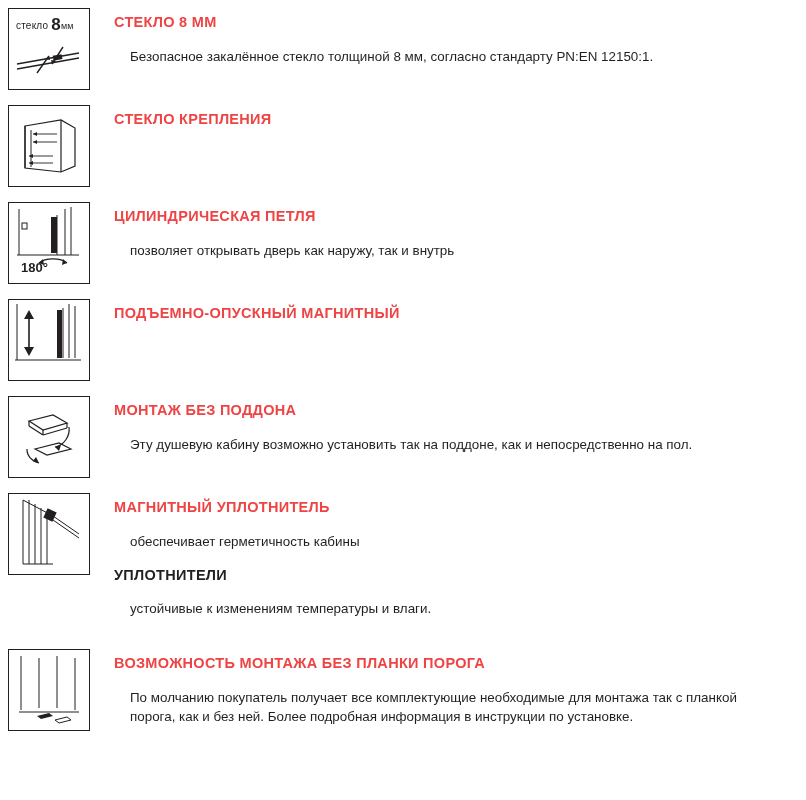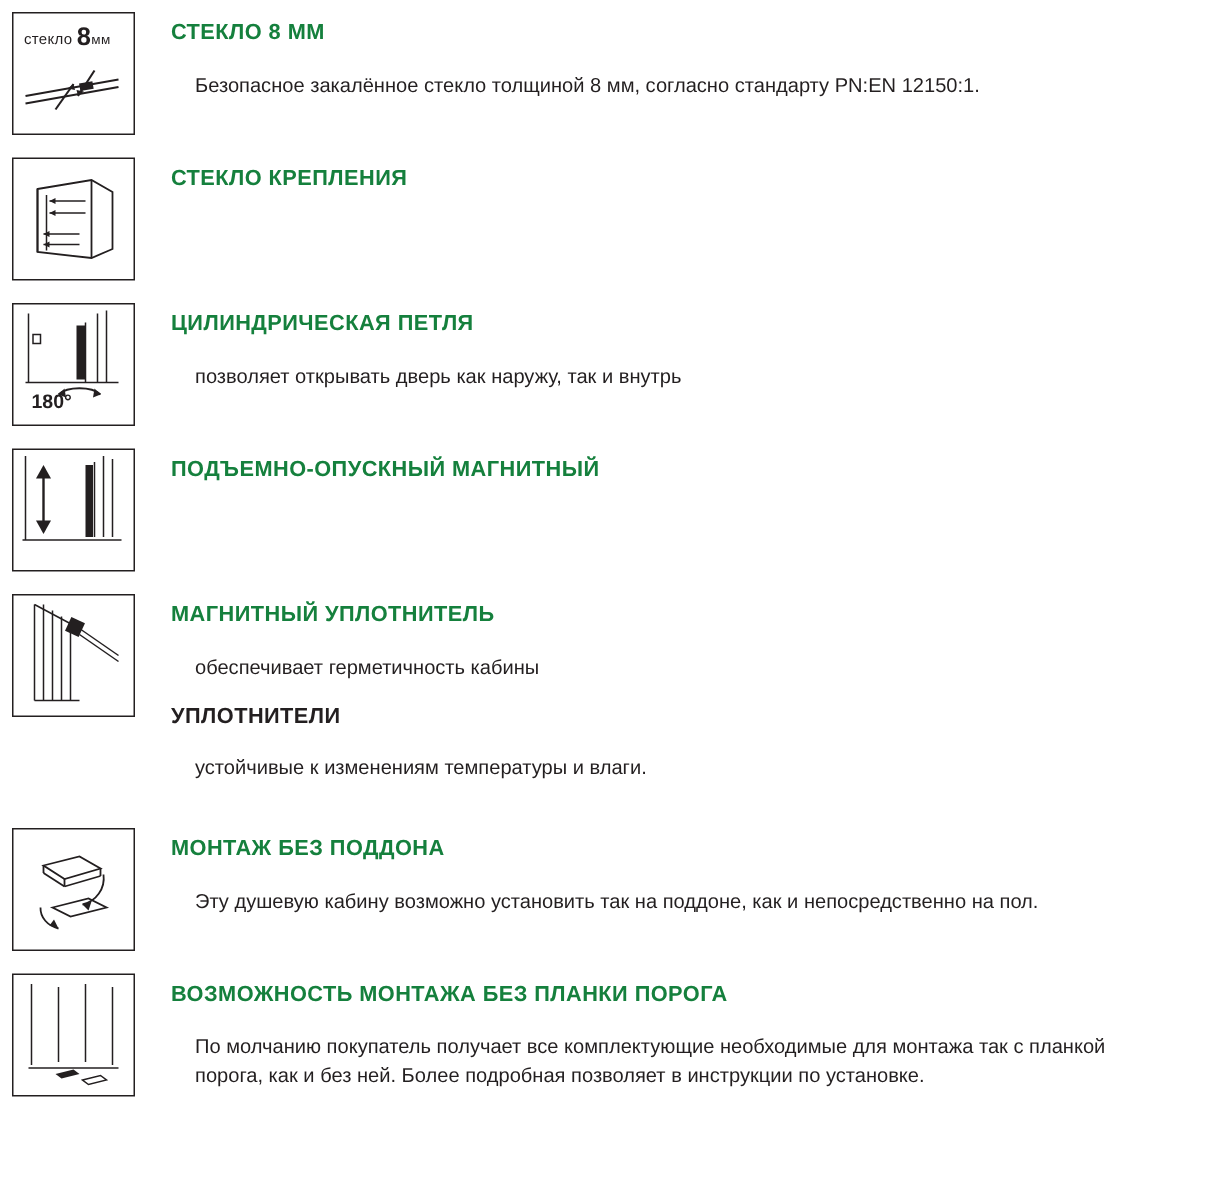--- a/index.html
+++ b/index.html
@@ -36,21 +36,21 @@
   .icon-box svg { display: block; }
   .feature-text {
     padding-left: 24px;
     padding-top: 8px;
     flex: 1;
   }
   .feature-title {
     font-size: 14.5px;
     font-weight: bold;
     letter-spacing: 0.3px;
-    color: #15803d;
+    color: #ef4444;
     margin: 0 0 7px 0;
     line-height: 1.15;
   }
   .feature-desc {
     font-size: 13.4px;
     color: #231f20;
     margin: 16px;
     line-height: 1.42;
   }
   .sub-title {
@@ -172,43 +172,20 @@
       </svg>
     </div>
     <div class="feature-text">
       <h3 class="feature-title">ПОДЪЕМНО-ОПУСКНЫЙ МАГНИТНЫЙ</h3>
     </div>
   </div>
 
   <div class="feature">
     <div class="icon-box">
       <svg width="80" height="80" viewBox="0 0 80 80">
-        <line x1="14" y1="6" x2="14" y2="70" stroke="#231f20" stroke-width="1"></line>
-        <line x1="20" y1="6" x2="20" y2="70" stroke="#231f20" stroke-width="1"></line>
-        <line x1="26" y1="10" x2="26" y2="70" stroke="#231f20" stroke-width="1"></line>
-        <line x1="32" y1="14" x2="32" y2="70" stroke="#231f20" stroke-width="1"></line>
-        <line x1="38" y1="18" x2="38" y2="70" stroke="#231f20" stroke-width="1"></line>
-        <line x1="14" y1="6" x2="44" y2="22" stroke="#231f20" stroke-width="1"></line>
-        <line x1="44" y1="22" x2="70" y2="40" stroke="#231f20" stroke-width="1"></line>
-        <line x1="44" y1="26" x2="70" y2="44" stroke="#231f20" stroke-width="1"></line>
-        <rect x="36" y="16" width="10" height="10" fill="#231f20" transform="rotate(25 41 21)"></rect>
-        <line x1="14" y1="70" x2="44" y2="70" stroke="#231f20" stroke-width="1"></line>
-      </svg>
-    </div>
-    <div class="feature-text">
-      <h3 class="feature-title">МАГНИТНЫЙ УПЛОТНИТЕЛЬ</h3>
-      <p class="feature-desc">обеспечивает герметичность кабины</p>
-      <h3 class="sub-title">УПЛОТНИТЕЛИ</h3>
-      <p class="feature-desc">устойчивые к изменениям температуры и влаги.</p>
-    </div>
-  </div>
-
-  <div class="feature">
-    <div class="icon-box">
-      <svg width="80" height="80" viewBox="0 0 80 80">
         <polygon points="20,24 44,18 58,26 34,33" fill="none" stroke="#231f20" stroke-width="1.2"></polygon>
         <line x1="20" y1="24" x2="20" y2="29" stroke="#231f20" stroke-width="1.2"></line>
         <line x1="34" y1="33" x2="34" y2="38" stroke="#231f20" stroke-width="1.2"></line>
         <line x1="58" y1="26" x2="58" y2="31" stroke="#231f20" stroke-width="1.2"></line>
         <line x1="20" y1="29" x2="34" y2="38" stroke="#231f20" stroke-width="1.2"></line>
         <line x1="34" y1="38" x2="58" y2="31" stroke="#231f20" stroke-width="1.2"></line>
         <path d="M60 30 A18 18 0 0 1 46 50" fill="none" stroke="#231f20" stroke-width="1.2"></path>
         <polygon points="46,50 52,48 50,54" fill="#231f20"></polygon>
         <polygon points="26,52 50,46 62,52 38,58" fill="none" stroke="#231f20" stroke-width="1.2"></polygon>
         <path d="M18 52 A16 14 0 0 0 30 66" fill="none" stroke="#231f20" stroke-width="1.2"></path>
@@ -217,28 +194,51 @@
     </div>
     <div class="feature-text">
       <h3 class="feature-title">МОНТАЖ БЕЗ ПОДДОНА</h3>
       <p class="feature-desc">Эту душевую кабину возможно установить так на поддоне, как и непосредственно на пол.</p>
     </div>
   </div>
 
   <div class="feature">
     <div class="icon-box">
       <svg width="80" height="80" viewBox="0 0 80 80">
+        <line x1="14" y1="6" x2="14" y2="70" stroke="#231f20" stroke-width="1"></line>
+        <line x1="20" y1="6" x2="20" y2="70" stroke="#231f20" stroke-width="1"></line>
+        <line x1="26" y1="10" x2="26" y2="70" stroke="#231f20" stroke-width="1"></line>
+        <line x1="32" y1="14" x2="32" y2="70" stroke="#231f20" stroke-width="1"></line>
+        <line x1="38" y1="18" x2="38" y2="70" stroke="#231f20" stroke-width="1"></line>
+        <line x1="14" y1="6" x2="44" y2="22" stroke="#231f20" stroke-width="1"></line>
+        <line x1="44" y1="22" x2="70" y2="40" stroke="#231f20" stroke-width="1"></line>
+        <line x1="44" y1="26" x2="70" y2="44" stroke="#231f20" stroke-width="1"></line>
+        <rect x="36" y="16" width="10" height="10" fill="#231f20" transform="rotate(25 41 21)"></rect>
+        <line x1="14" y1="70" x2="44" y2="70" stroke="#231f20" stroke-width="1"></line>
+      </svg>
+    </div>
+    <div class="feature-text">
+      <h3 class="feature-title">МАГНИТНЫЙ УПЛОТНИТЕЛЬ</h3>
+      <p class="feature-desc">обеспечивает герметичность кабины</p>
+      <h3 class="sub-title">УПЛОТНИТЕЛИ</h3>
+      <p class="feature-desc">устойчивые к изменениям температуры и влаги.</p>
+    </div>
+  </div>
+
+  <div class="feature">
+    <div class="icon-box">
+      <svg width="80" height="80" viewBox="0 0 80 80">
         <line x1="12" y1="6" x2="12" y2="60" stroke="#231f20" stroke-width="1"></line>
         <line x1="30" y1="8" x2="30" y2="58" stroke="#231f20" stroke-width="1"></line>
         <line x1="48" y1="6" x2="48" y2="58" stroke="#231f20" stroke-width="1"></line>
         <line x1="66" y1="8" x2="66" y2="60" stroke="#231f20" stroke-width="1"></line>
         <line x1="10" y1="62" x2="70" y2="62" stroke="#231f20" stroke-width="1"></line>
         <polygon points="28,66 40,63 44,66 32,69" fill="#231f20"></polygon>
         <polygon points="46,70 58,67 62,70 50,73" fill="none" stroke="#231f20" stroke-width="1"></polygon>
       </svg>
     </div>
     <div class="feature-text">
       <h3 class="feature-title">ВОЗМОЖНОСТЬ МОНТАЖА БЕЗ ПЛАНКИ ПОРОГА</h3>
-      <p class="feature-desc">По молчанию покупатель получает все комплектующие необходимые для монтажа так с планкой порога, как и без ней. Более подробная позволяет в инструкции по установке.</p>
+      <p class="feature-desc">По молчанию покупатель получает все комплектующие необходимые для монтажа так с планкой порога, как и без ней. Более подробная информация в инструкции по установке.</p>
     </div>
   </div>
 
 </div>
 
 </body></html>

